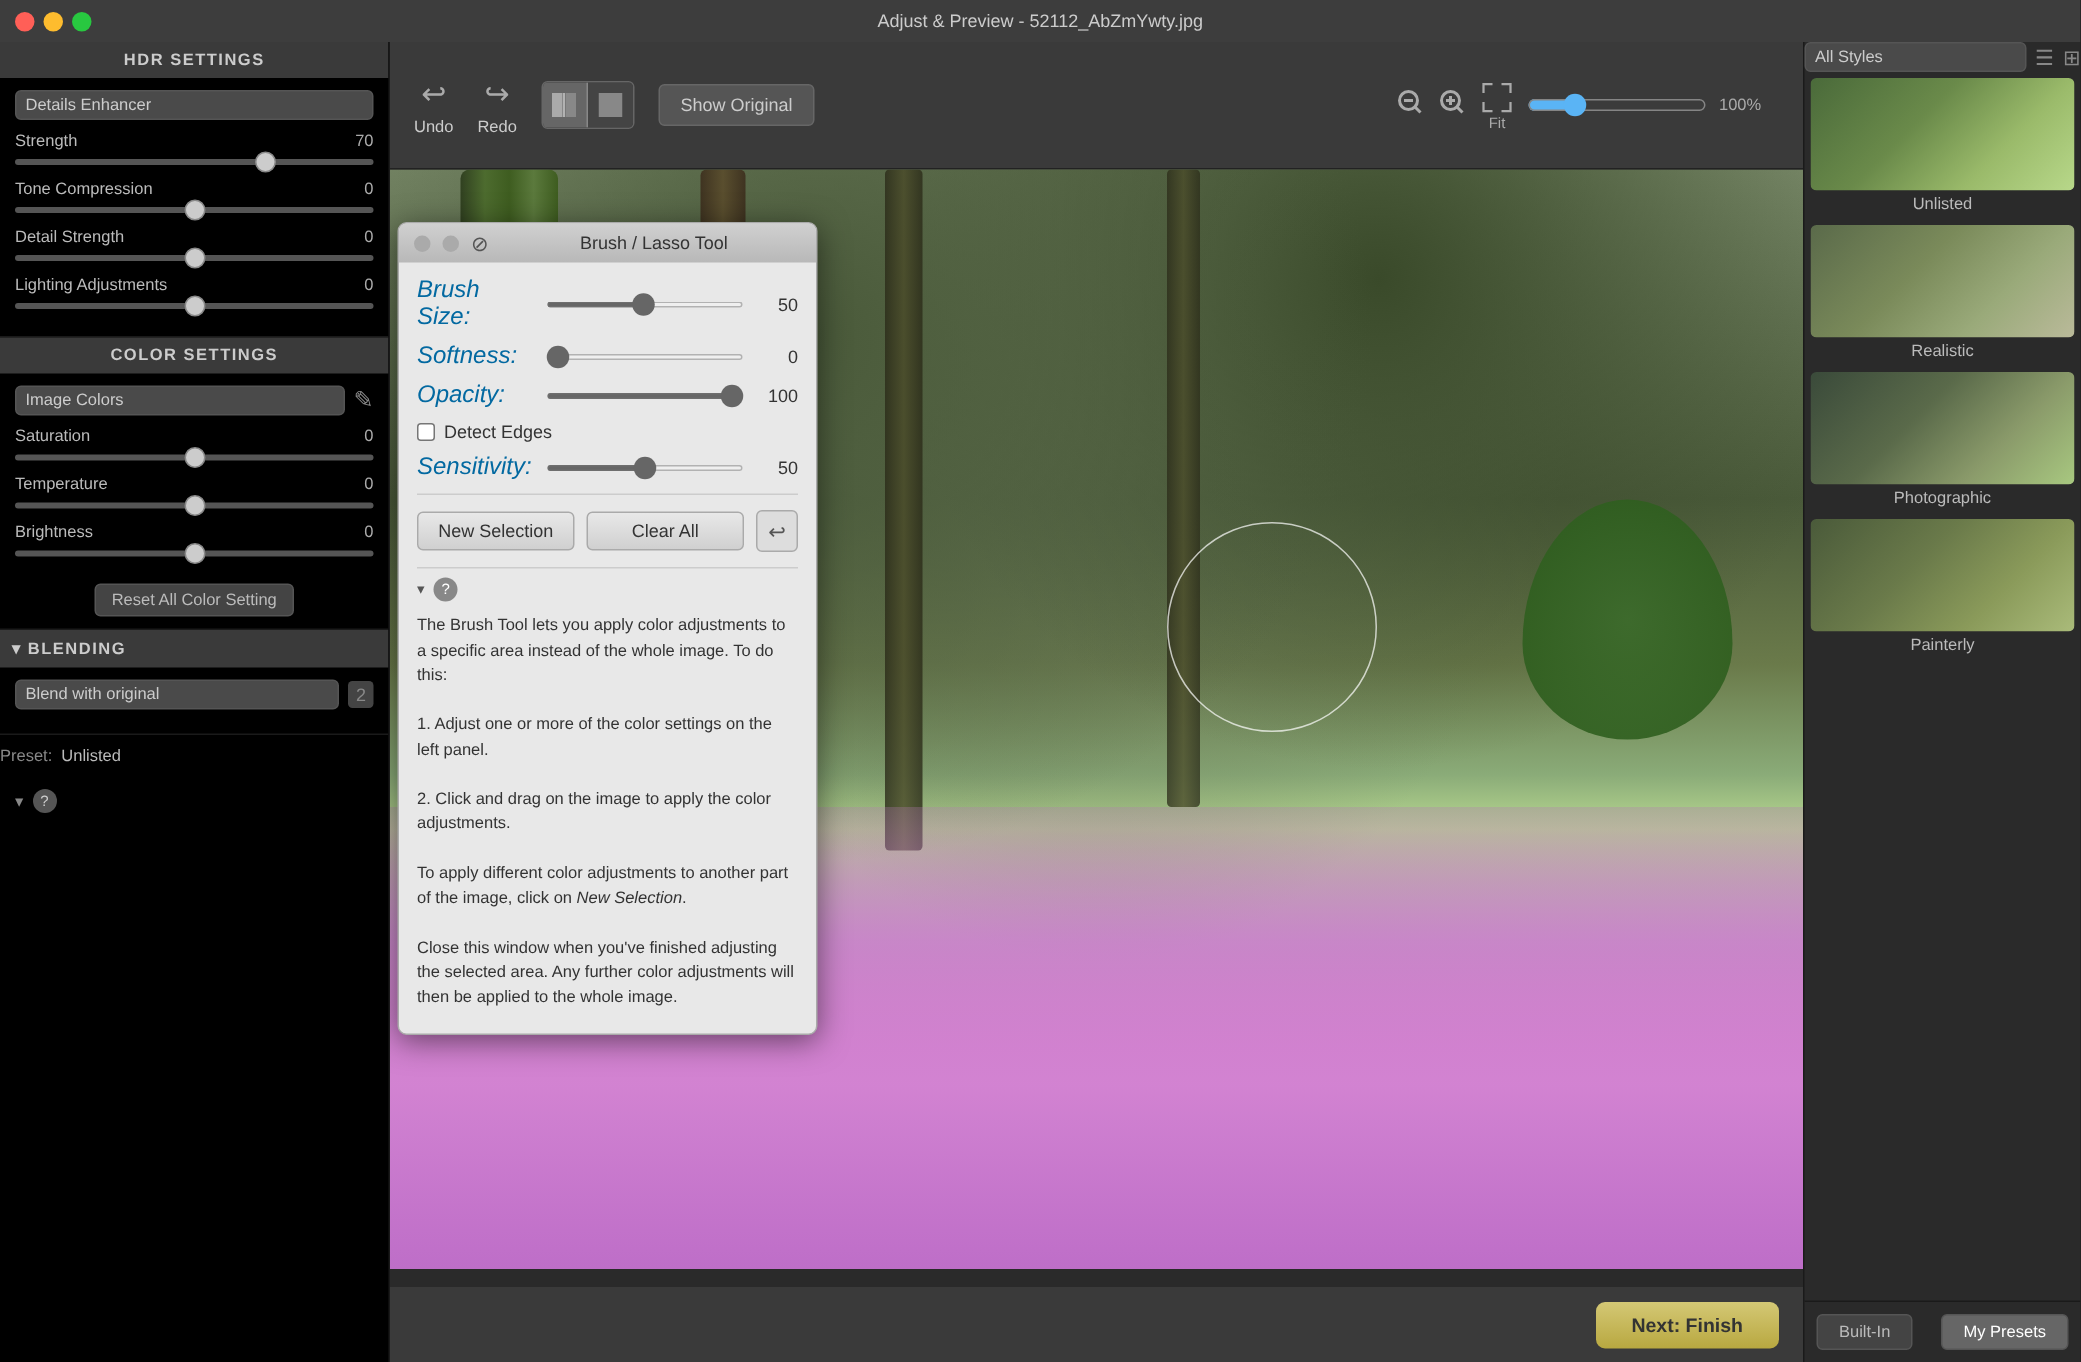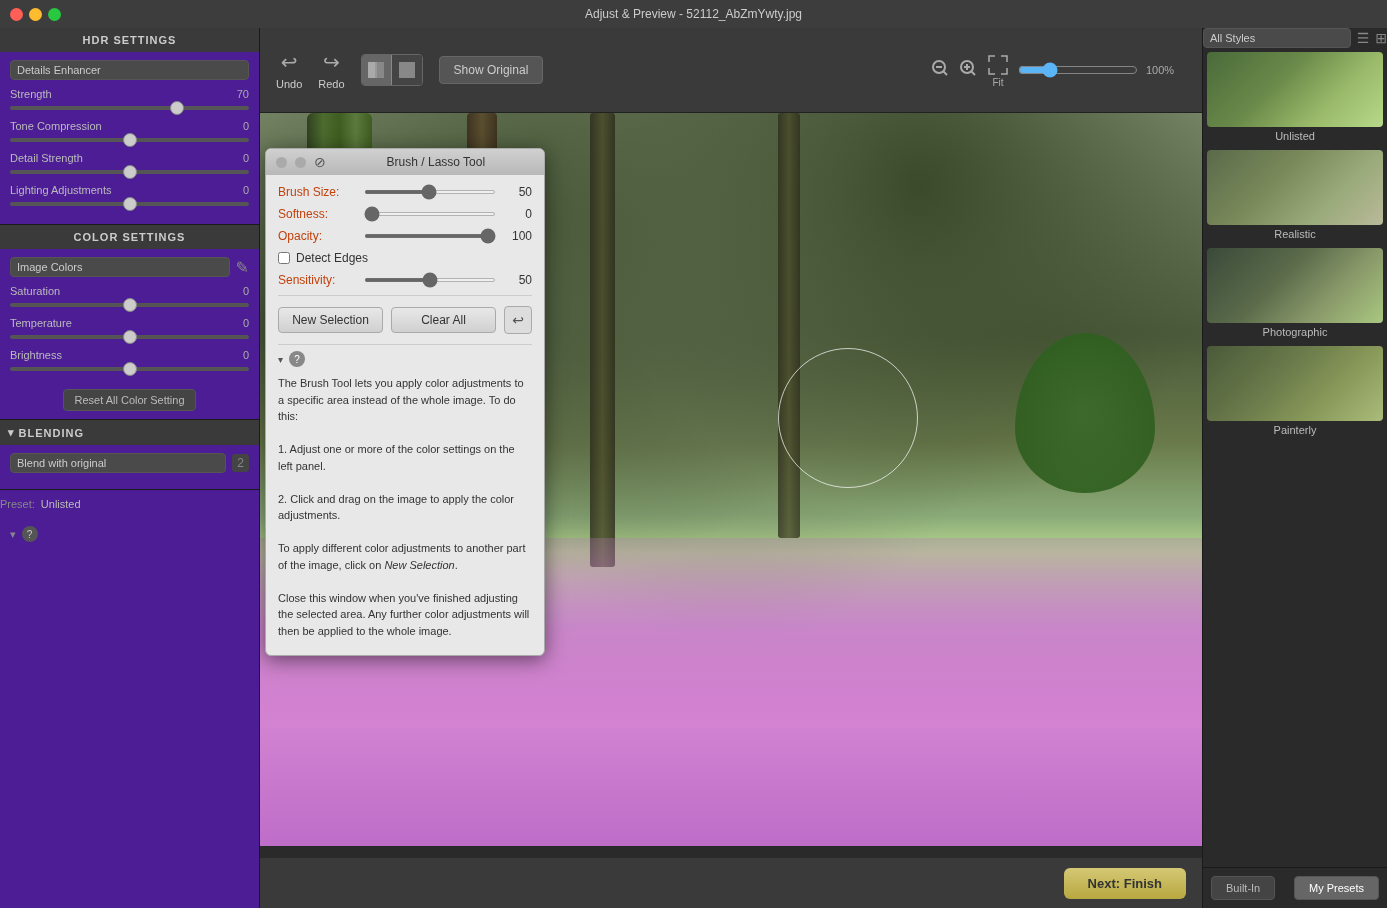--- a/index.html
+++ b/index.html
@@ -43,21 +43,21 @@
     }
     
     .app-body {
       display: flex;
       flex: 1;
       overflow: hidden;
     }
     
     .left-panel {
       width: 260px;
-      background: #4c1d95;
+      background: #000000;
       display: flex;
       flex-direction: column;
       overflow-y: auto;
       flex-shrink: 0;
       border-right: 1px solid #1a1a1a;
     }
     .panel-section {
       border-bottom: 1px solid #1a1a1a;
     }
     .section-header {
@@ -445,24 +445,25 @@
     .modal-body {
       padding: 10px 12px;
     }
     .modal-slider-row {
       display: flex;
       align-items: center;
       margin-bottom: 8px;
       gap: 6px;
     }
     .modal-slider-label {
-      font-size: 12px;
-      color: #c2410c;
+      font-size: 16px;
+      color: #0369a1;
       width: 80px;
       flex-shrink: 0;
+      font-style: italic;
     }
     .modal-slider {
       flex: 1;
       accent-color: #666;
       height: 4px;
     }
     .modal-slider-val {
       font-size: 12px;
       color: #333;
       width: 30px;

